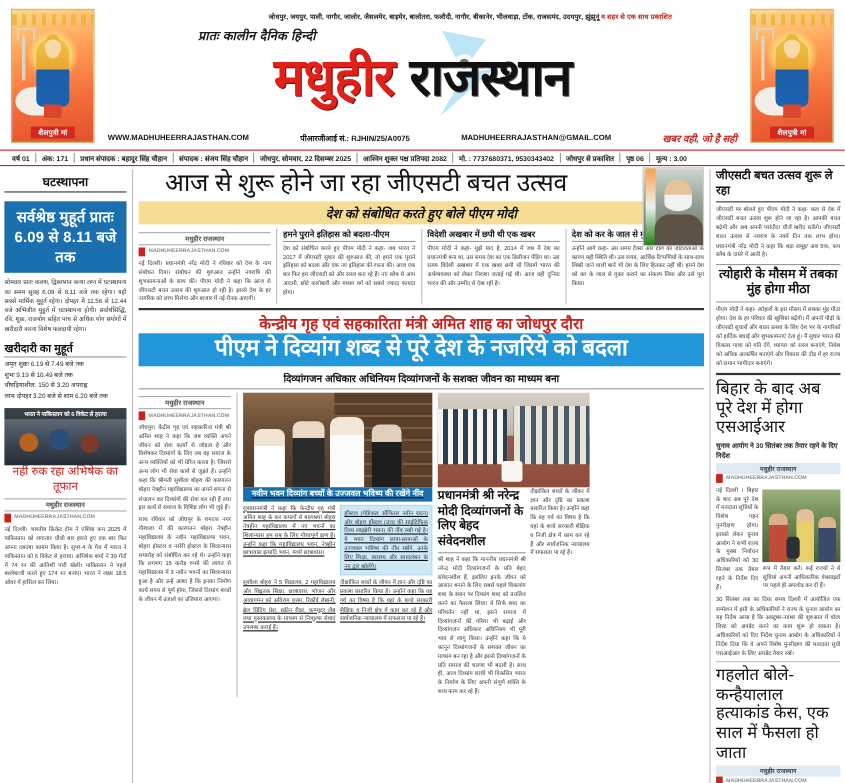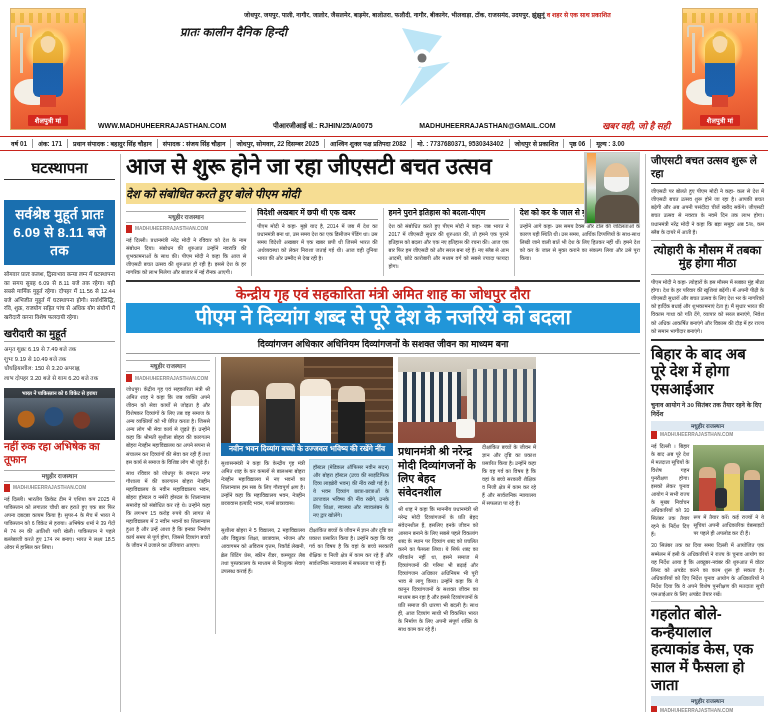--- a/index.html
+++ b/index.html
@@ -106,22 +106,22 @@
   
   .body{display:flex;height:561px;box-sizing:border-box;padding:3px 4px 0 4px;}
   .colL{width:117px;flex:0 0 117px;padding-right:5px;box-sizing:border-box;
         border-right:1px solid #bbb;}
   .colC{flex:1;padding:0 5px;box-sizing:border-box;}
   .colR{width:119px;flex:0 0 119px;padding-left:5px;box-sizing:border-box;
         border-left:1px solid #bbb;}
 
   
   .ghat-title{
-    text-align:center;font-size:15px;font-weight:bold;color:#111;
-    padding:3px 0 2px;border-bottom:1.5px solid #333;margin-bottom:20px;
+    text-align:center;font-size:11px;font-weight:bold;color:#111;
+    padding:3px 0 2px;border-bottom:1.5px solid #333;margin-bottom:8px;
   }
   .blue-box{
     background:#1a6faf;color:#fff;text-align:center;font-weight:bold;
     font-size:13.5px;line-height:1.32;padding:6px 3px;letter-spacing:.2px;
   }
   .fine{
     font-size:5.6px;line-height:1.52;text-align:justify;color:#2a2a2a;
     margin-top:5px;
   }
   .sub-h{
@@ -142,54 +142,54 @@
   }
   .photo .capbar{
     position:absolute;top:0;left:0;right:0;background:rgba(20,20,20,.55);
     color:#fff;font-size:5.2px;font-weight:bold;text-align:center;padding:1px 2px;
   }
   .bigred{
     font-size:17px;font-weight:bold;line-height:1.2;text-align:center;
     margin:4px 0 2px;color:#111;
   }
   .redsub{
-    font-size:10.5px;font-weight:bold;line-height:1.28;
+    font-size:10.5px;font-weight:normal;line-height:1.28;text-align:center;
     color:#c8231c;margin-bottom:3px;
   }
   .byline{
     text-align:center;font-size:6px;font-weight:bold;color:#555;
     border-top:1px solid #aaa;border-bottom:1px solid #aaa;padding:1px 0;margin:3px 0 2px;
   }
   .byline2{
     display:flex;align-items:center;gap:3px;font-size:4.8px;color:#8a8a8a;
     font-weight:bold;margin-bottom:3px;
   }
   .byline2 .sq{width:6px;height:8px;background:#c8231c;flex:0 0 6px;}
 
   
   .lead-h{
-    font-size:22.5px;font-weight:bold;line-height:1.14;color:#111;
-    letter-spacing:-.2px;padding-right:56px;
+    font-size:22.5px;font-weight:normal;line-height:1.14;color:#111;
+    letter-spacing:-.2px;padding-right:56px;margin-left:24px;
   }
   .lead-wrap{position:relative;}
   .modi-pic{
     position:absolute;right:0;top:-2px;width:54px;height:70px;
     background:linear-gradient(180deg,#cfd6cf 0%,#9aa79a 40%,#5e6b5e 100%);
     border:1px solid #ccc;overflow:hidden;
   }
   .modi-pic .flag{position:absolute;left:2px;top:0;width:9px;height:100%;
     background:linear-gradient(180deg,#ff9933 0%,#ffffff 50%,#138808 100%);opacity:.85;}
   .modi-pic .face{position:absolute;left:19px;top:10px;width:25px;height:27px;
     border-radius:50%;background:#e6c39a;}
   .modi-pic .beard{position:absolute;left:19px;top:24px;width:25px;height:15px;
     border-radius:0 0 50% 50%;background:#f2f2f0;}
   .modi-pic .body{position:absolute;left:10px;bottom:0;width:44px;height:28px;
     border-radius:14px 14px 0 0;background:#5d5245;}
   .yellow-bar{
-    background:#f6dd93;text-align:left;font-weight:bold;font-style:italic;
+    background:#f6dd93;text-align:center;font-weight:bold;font-style:italic;
     font-size:11.5px;padding:3px 0;margin-top:3px;color:#111;
   }
   .fourcol{display:flex;gap:5px;margin-top:4px;}
   .fourcol .c{flex:1;border-right:1px solid #bbb;padding-right:5px;box-sizing:border-box;}
   .fourcol .c:last-child{border-right:none;padding-right:0;}
   .ch{
     font-size:7.6px;font-weight:bold;line-height:1.2;margin-bottom:2px;color:#111;
     border-bottom:1px solid #999;padding-bottom:2px;
   }
   .tiny{font-size:5.2px;line-height:1.55;text-align:justify;color:#333;}
@@ -206,21 +206,21 @@
     background:#2196d9;color:#fff;text-align:center;font-weight:bold;
     font-size:20.5px;padding:3px 0 4px;line-height:1.12;letter-spacing:-.2px;
   }
   .center-sub{
     text-align:center;font-size:9.2px;font-weight:bold;margin:4px 0 3px;color:#111;
     border-bottom:1px solid #999;padding-bottom:3px;
   }
   .midgrid{display:flex;gap:5px;margin-top:3px;}
   .midgrid .mc{flex:1;}
   .midgrid .mc.w1{flex:0 0 84px;border-right:1px solid #bbb;padding-right:5px;}
-  .midgrid .mc.w2{flex:0 0 172px;}
+  .midgrid .mc.w2{flex:0 0 172px;text-decoration:underline;}
   .midgrid .mc.w3{flex:0 0 138px;}
   .ph-a{
     height:86px;position:relative;overflow:hidden;
     background:linear-gradient(180deg,#8d6b4a 0%,#6e523a 30%,#4a3527 100%);
   }
   .ph-a .wall{position:absolute;right:0;top:0;width:52%;height:100%;
     background:repeating-linear-gradient(0deg,#5a3f2b 0 9px,#7d5c40 9px 11px);}
   .ph-a .p1{position:absolute;left:6%;bottom:0;width:16%;height:62%;
     background:linear-gradient(180deg,#f0e4d4 0 30%,#ffffff 30%);border-radius:7px 7px 0 0;}
   .ph-a .p2{position:absolute;left:26%;bottom:0;width:17%;height:70%;
@@ -251,21 +251,21 @@
     background:#cfe8f5;padding:3px;font-size:5.2px;line-height:1.55;
     text-align:justify;color:#2a3a44;border:1px solid #b4d9ec;
   }
 
   
   .r-h{
     font-size:10.5px;font-weight:bold;line-height:1.25;text-align:left;color:#111;
     border-bottom:1.5px solid #333;padding-bottom:3px;margin-bottom:3px;
   }
   .r-big{
-    font-size:15px;font-weight:bold;line-height:1.18;color:#111;margin:3px 0 2px;
+    font-size:15px;font-weight:normal;line-height:1.18;color:#111;margin:3px 0 2px;
   }
   .r-sub{font-size:6.2px;font-weight:bold;color:#333;margin-bottom:3px;}
   .r-mid{
     font-size:11.5px;font-weight:bold;line-height:1.2;text-align:center;color:#111;
     border-top:1px solid #999;border-bottom:1px solid #999;padding:3px 0;margin:4px 0 3px;
   }
   .r-photo{
     height:66px;position:relative;overflow:hidden;margin:3px 0 2px;
     background:linear-gradient(180deg,#9ab27a 0%,#6f8a55 40%,#4b5f3a 100%);
   }
@@ -308,20 +308,24 @@
         <span class="tail">व शहर से एक साथ प्रकाशित</span>
       </div>
       <div class="pratah">प्रातः कालीन दैनिक हिन्दी</div>
 
       <svg class="blue-swoosh" viewBox="0 0 70 78">
         <path d="M10,0 L50,8 L26,40 L58,34 L8,78 L30,40 Z" fill="#8fd3f0" opacity="0.8"></path>
         <circle cx="30" cy="30" r="9" fill="#ffffff"></circle>
         <circle cx="30" cy="30" r="4.5" fill="#444"></circle>
       </svg>
 
+      <div class="logo-wrap">
+        <span class="logo-red">मधुहीर</span>
+        <span class="logo-blk">राजस्थान</span>
+      </div>
 
       <div class="mast-foot">
         <span class="url">WWW.MADHUHEERRAJASTHAN.COM</span>
         <span class="rni">पीआरजीआई सं.: RJHIN/25/A0075</span>
         <span class="mail">MADHUHEERRAJASTHAN@GMAIL.COM</span>
         <span class="slogan">खबर वही, जो है सही</span>
       </div>
     </div>
 
     <div class="deity right">
@@ -390,26 +394,26 @@
       <div class="fourcol">
         <div class="c">
           <div class="byline">मधुहीर राजस्थान</div>
           <div class="byline2">
             <span class="sq"></span>
             <span>MADHUHEERRAJASTHAN.COM</span>
           </div>
           <div class="tiny">नई दिल्ली। प्रधानमंत्री नरेंद्र मोदी ने रविवार को देश के नाम संबोधन दिया। संबोधन की शुरुआत उन्होंने नवरात्रि की शुभकामनाओं के साथ की। पीएम मोदी ने कहा कि आज से जीएसटी बचत उत्सव की शुरुआत हो रही है। इससे देश के हर नागरिक को लाभ मिलेगा और बाजार में नई रौनक आएगी।</div>
         </div>
         <div class="c">
+          <div class="ch">हमने पुराने इतिहास को बदला-पीएम</div>
+          <div class="tiny">देश को संबोधित करते हुए पीएम मोदी ने कहा- जब भारत ने 2017 में जीएसटी सुधार की शुरुआत की, तो हमने एक पुराने इतिहास को बदला और एक नए इतिहास की रचना की। आज एक बार फिर हम जीएसटी को और सरल बना रहे हैं। नए स्लैब से आम आदमी, छोटे कारोबारी और मध्यम वर्ग को सबसे ज्यादा फायदा होगा।</div>
+        </div>
+        <div class="c">
           <div class="ch">विदेशी अखबार में छपी थी एक खबर</div>
           <div class="tiny">पीएम मोदी ने कहा- मुझे याद है, 2014 में जब मैं देश का प्रधानमंत्री बना था, उस समय देश का एक डिसीजन पेंडिंग था। उस समय विदेशी अखबार में एक खबर छपी थी जिसमें भारत की अर्थव्यवस्था को लेकर निराशा जताई गई थी। आज वही दुनिया भारत की ओर उम्मीद से देख रही है।</div>
-        </div>
-        <div class="c">
-          <div class="ch">हमने पुराने इतिहास को बदला-पीएम</div>
-          <div class="tiny">देश को संबोधित करते हुए पीएम मोदी ने कहा- जब भारत ने 2017 में जीएसटी सुधार की शुरुआत की, तो हमने एक पुराने इतिहास को बदला और एक नए इतिहास की रचना की। आज एक बार फिर हम जीएसटी को और सरल बना रहे हैं। नए स्लैब से आम आदमी, छोटे कारोबारी और मध्यम वर्ग को सबसे ज्यादा फायदा होगा।</div>
         </div>
         <div class="c">
           <div class="ch">देश को कर के जाल से मुक्त कराना था</div>
           <div class="tiny">उन्होंने आगे कहा- उस समय टैक्स और टोल की जटिलताओं के कारण यही स्थिति थी। उस समय, आर्थिक टिप्पणियों के साथ-साथ लिखी जाने वाली बातें भी देश के लिए हितकर नहीं थीं। हमने देश को कर के जाल से मुक्त कराने का संकल्प लिया और उसे पूरा किया।</div>
         </div>
       </div>
 
       <hr class="hr-thick">
 
       <div class="redbar-h">केन्द्रीय गृह एवं सहकारिता मंत्री अमित शाह का जोधपुर दौरा</div>

